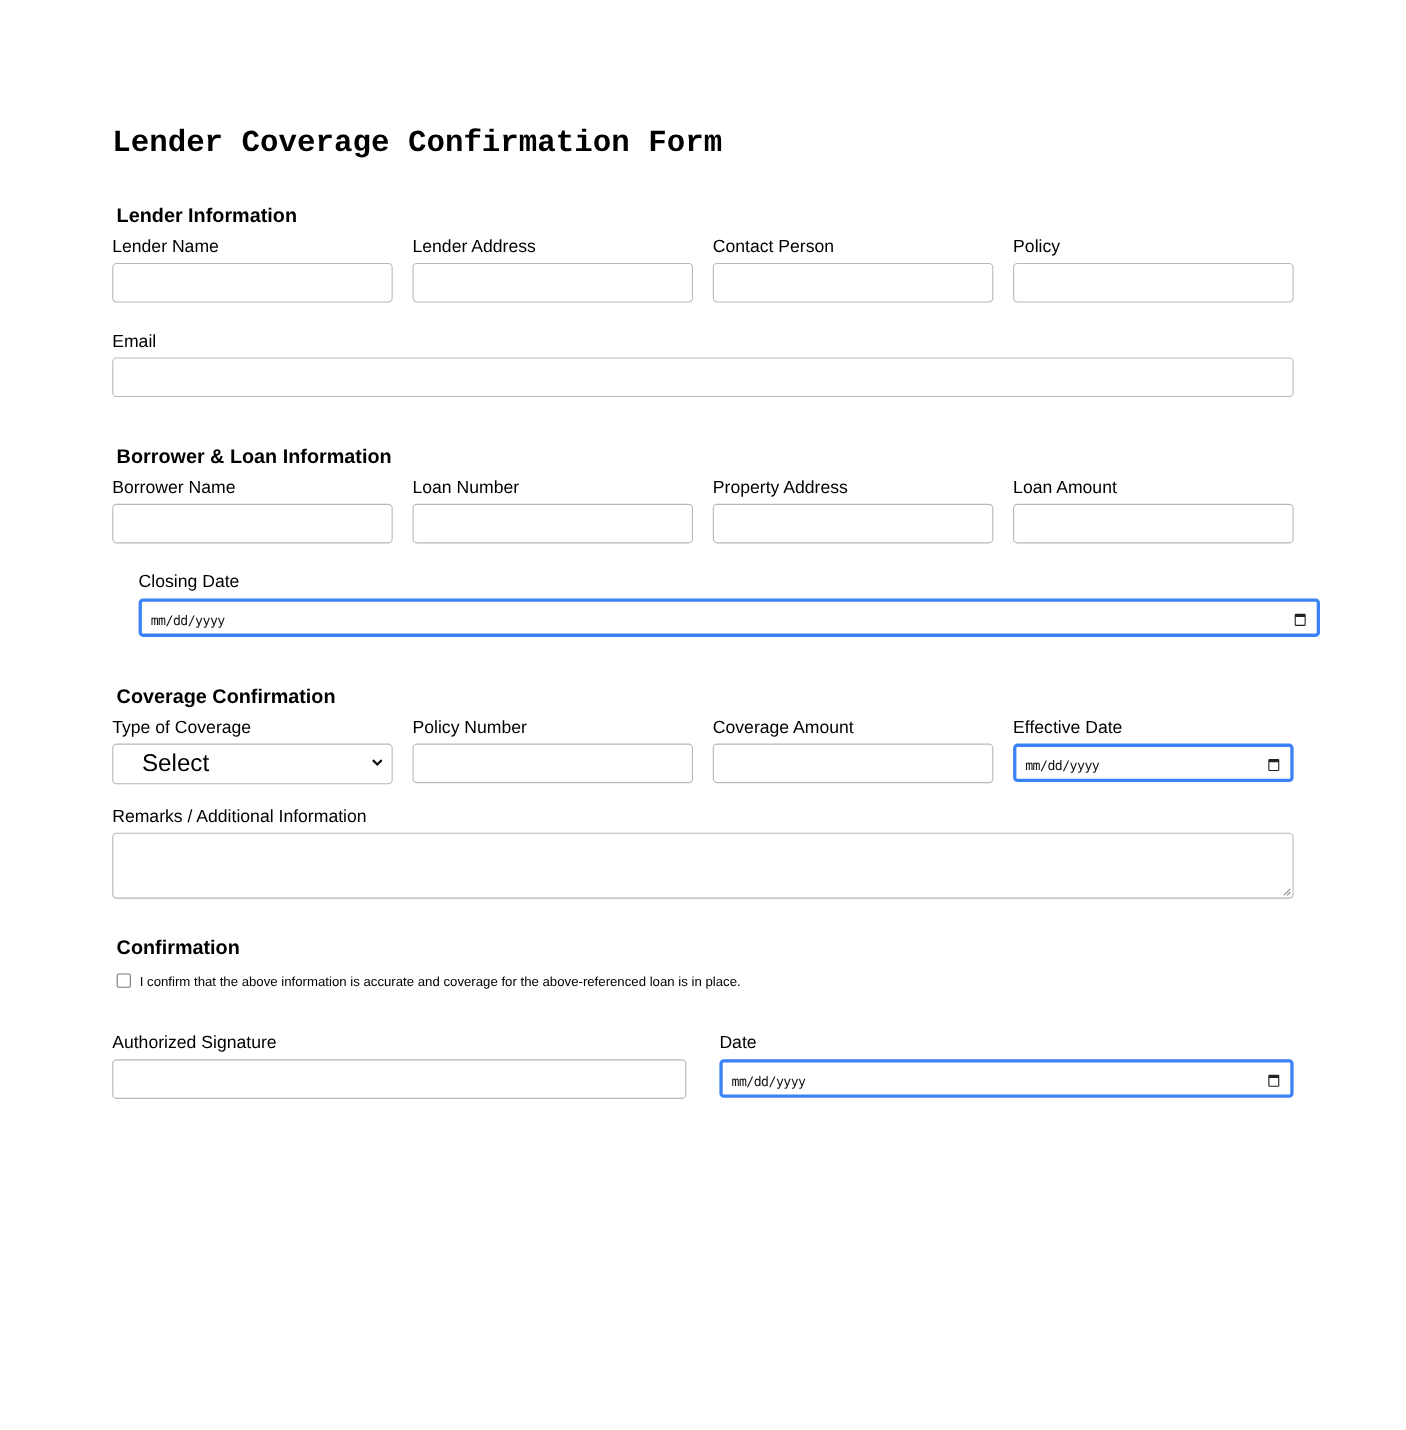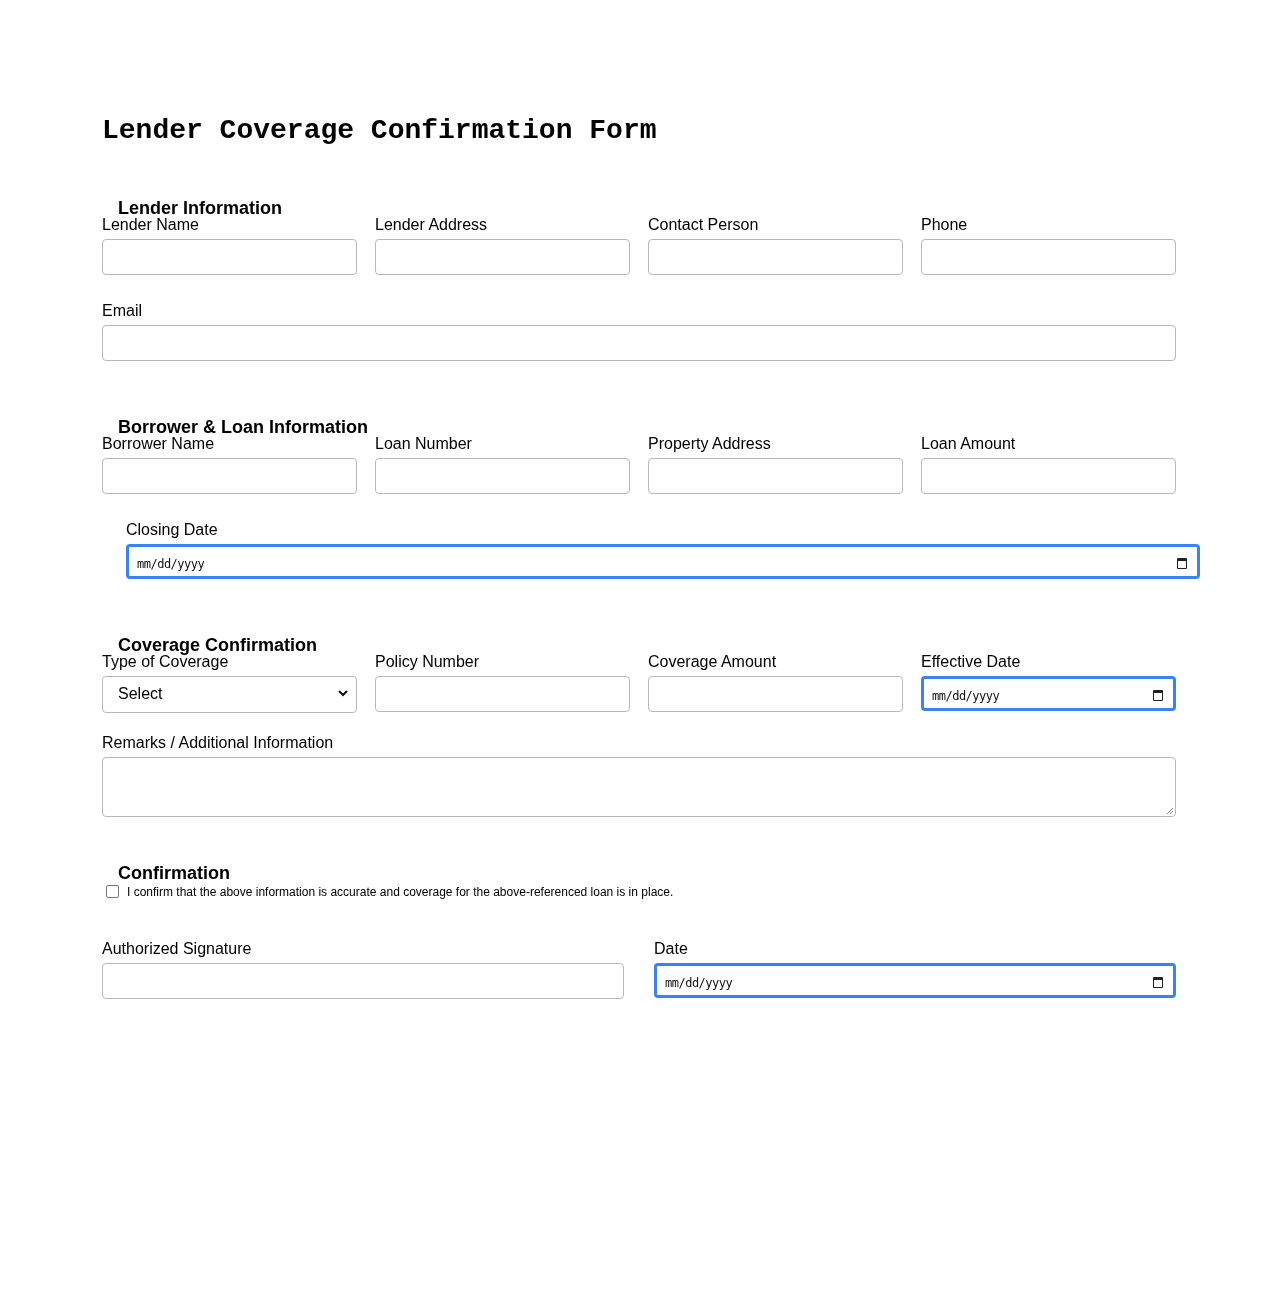--- a/index.html
+++ b/index.html
@@ -9,21 +9,21 @@
     font-family: "Liberation Sans", sans-serif;
     color: #000;
     position: relative;
   }
   .container { position: absolute; left: 102px; top: 0; width: 1074px; }
   h1 {
     position: absolute; top: 113px; left: 0; margin: 0;
     font-size: 28px; font-weight: bold; line-height: 36px; white-space: nowrap; font-family: Liberation Mono, monospace;
   }
   .section-title {
-    position: absolute; left: 0; margin: 16px;
+    position: absolute; left: 0; margin: 4px;
     font-size: 18px; font-weight: bold; line-height: 22px; white-space: nowrap;
   }
   .field { position: absolute; }
   .label {
     display: block; font-size: 16px; line-height: 18px; height: 18px; white-space: nowrap;
   }
   .input {
     position: absolute; left: 0; width: 100%; height: 36px;
     border: 1px solid #b8b8b8; border-radius: 4px; background: #fff;
   }
@@ -37,21 +37,21 @@
     letter-spacing: -0.5px;
   }
   .cal-icon {
     position: absolute; right: 10px; top: 11px; width: 10px; height: 11px;
     border: 1.5px solid #222; border-top-width: 3px; border-radius: 1px;
   }
   .select {
     position: absolute; left: 0; width: 100%; height: 37px;
     border: 1px solid #b8b8b8; border-radius: 4px; background: #fff;
   }
-  .select-text { position: absolute; left: 15px; top: 8px; font-size: 16px; line-height: 18px; }
+  .select-text { position: absolute; left: 26px; top: 8px; font-size: 22px; line-height: 18px; }
   .chev {
     position: absolute; right: 7px; top: 10px; width: 12px; height: 12px;
   }
   .textarea {
     position: absolute; left: 0; width: 100%; height: 60px;
     border: 1px solid #b8b8b8; border-radius: 4px; background: #fff;
   }
   .resize {
     position: absolute; right: 1px; bottom: 1px; width: 9px; height: 9px;
   }
@@ -75,21 +75,21 @@
   </div>
   <div class="field" style="left:273px;top:216px;width:255px;">
     <span class="label">Lender Address</span>
     <div class="input" style="top:23px;"></div>
   </div>
   <div class="field" style="left:546px;top:216px;width:255px;">
     <span class="label">Contact Person</span>
     <div class="input" style="top:23px;"></div>
   </div>
   <div class="field" style="left:819px;top:216px;width:255px;">
-    <span class="label">Phone</span>
+    <span class="label">Policy</span>
     <div class="input" style="top:23px;"></div>
   </div>
   <div class="field" style="left:0;top:302px;width:1074px;">
     <span class="label">Email</span>
     <div class="input" style="top:23px;"></div>
   </div>
 
   <h2 class="section-title" style="top:400px;">Borrower &amp; Loan Information</h2>
 
   <div class="field" style="left:0;top:435px;width:255px;">

